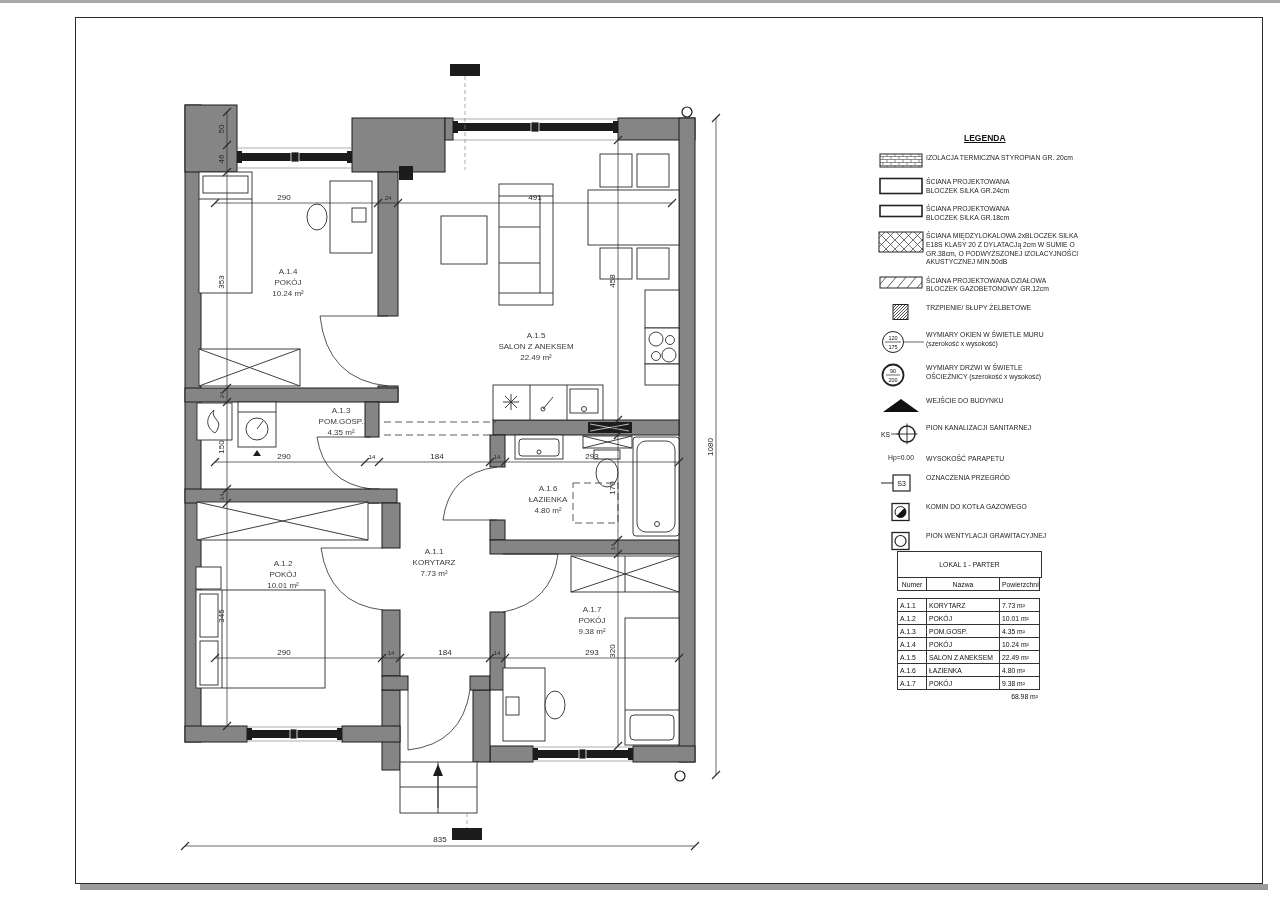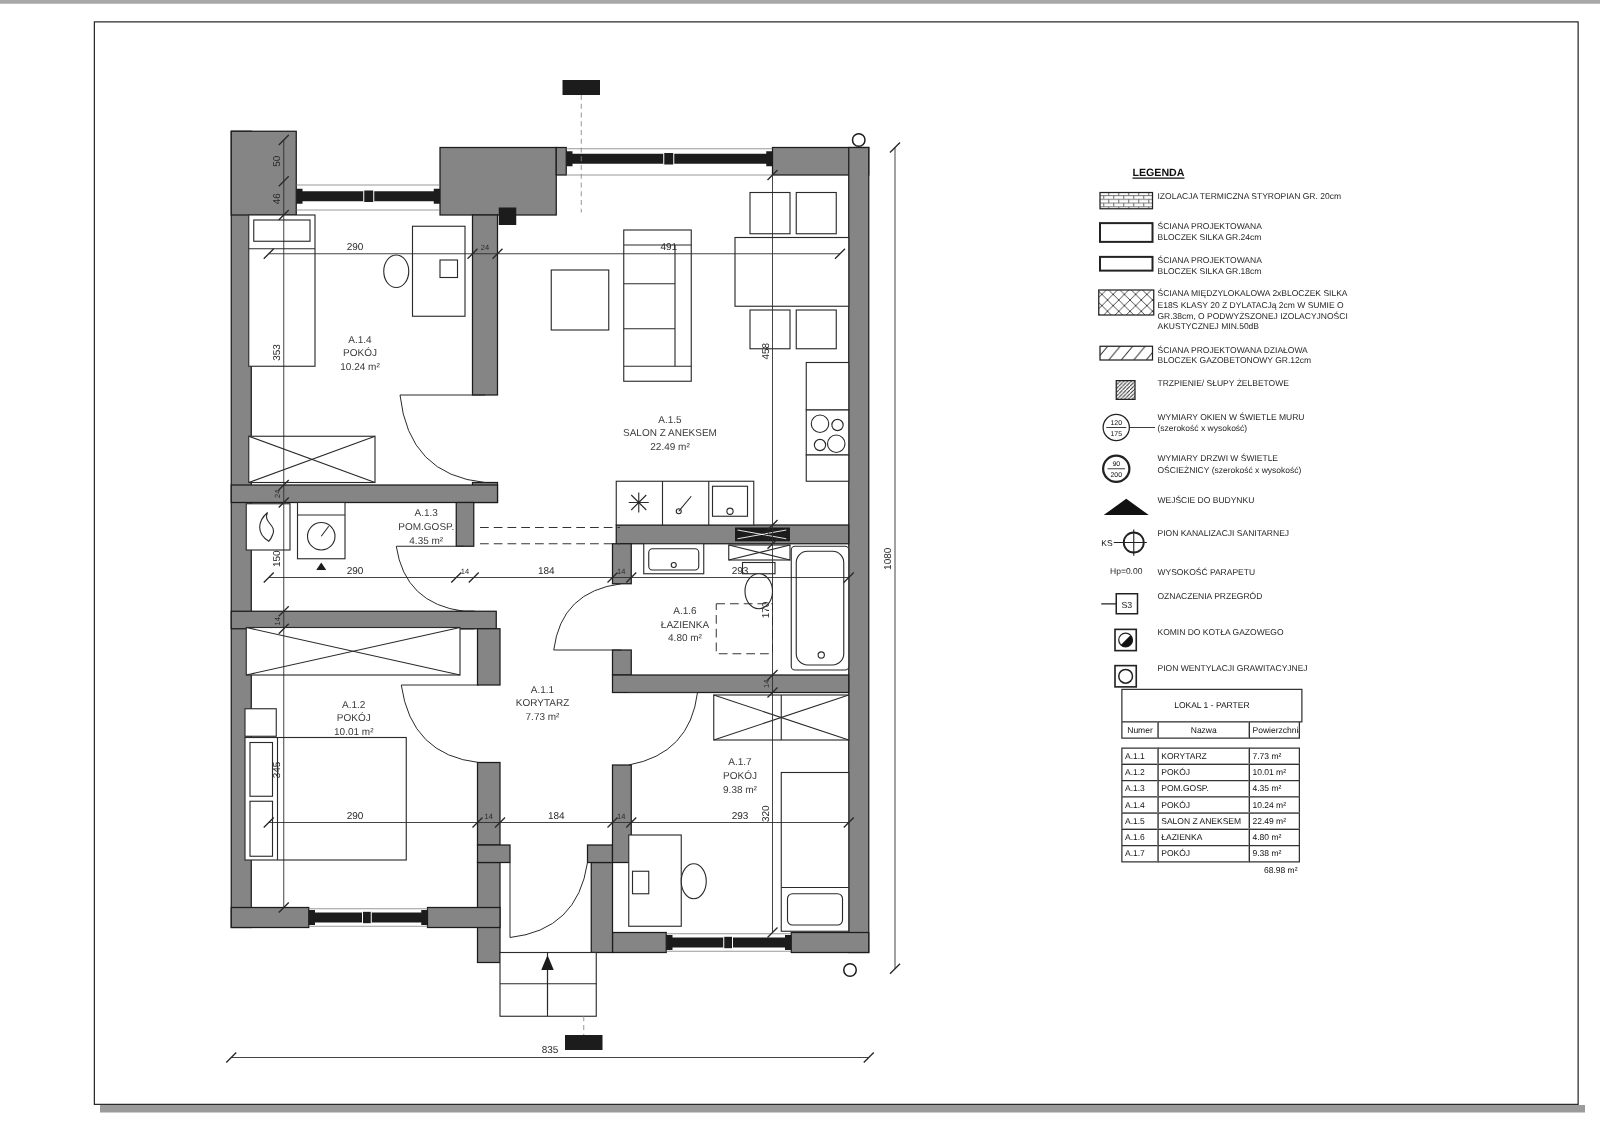--- a/index.html
+++ b/index.html
@@ -16,21 +16,21 @@
   .dashln{stroke:#333;stroke-width:0.8;stroke-dasharray:7 4;fill:none;}
   .secln{stroke:#888;stroke-width:0.7;stroke-dasharray:4 3;fill:none;}
   .dimline{stroke:var(--dim);stroke-width:0.7;fill:none;}
   .dimtick{stroke:var(--dim);stroke-width:1.1;fill:none;}
   text.dim{font-size:8px;fill:var(--dim);text-anchor:middle;}
   text.dimsm{font-size:6px;fill:var(--dim);text-anchor:middle;}
   text.room{font-size:8px;fill:#3a3a3a;text-anchor:middle;}
   .sill{stroke:#777;stroke-width:0.6;fill:none;}
   
   .legend{position:absolute;left:876px;top:133px;width:244px;}
-  .lg-title{font-size:8.5px;font-weight:bold;text-decoration:underline;color:#111;margin-left:30px;margin-bottom:10px;}
+  .lg-title{font-size:8.5px;font-weight:bold;text-decoration:underline;color:#111;margin-left:88px;margin-bottom:10px;}
   .lg-item{display:flex;align-items:flex-start;margin-bottom:9px;}
   .lg-icon{width:50px;flex:none;display:flex;justify-content:center;align-items:center;}
   .lg-text{font-size:6.8px;line-height:8.6px;color:#1e1e1e;padding-top:1px;}
   .lg-prefix{font-size:6.8px;color:#1e1e1e;}
   
   .areatable{position:absolute;left:897px;top:551px;width:145px;font-size:6.8px;color:#111;}
   .t-title{border:1px solid #333;height:25px;line-height:25px;text-align:center;}
   .t-head,.t-row{display:flex;}
   .t-head > div,.t-row > div{border:1px solid #333;height:14px;line-height:14px;padding:0 2px;box-sizing:border-box;margin-left:-1px;margin-top:-1px;background:#fff;white-space:nowrap;overflow:hidden;}
   .t-head > div:first-child,.t-row > div:first-child{margin-left:0;}

